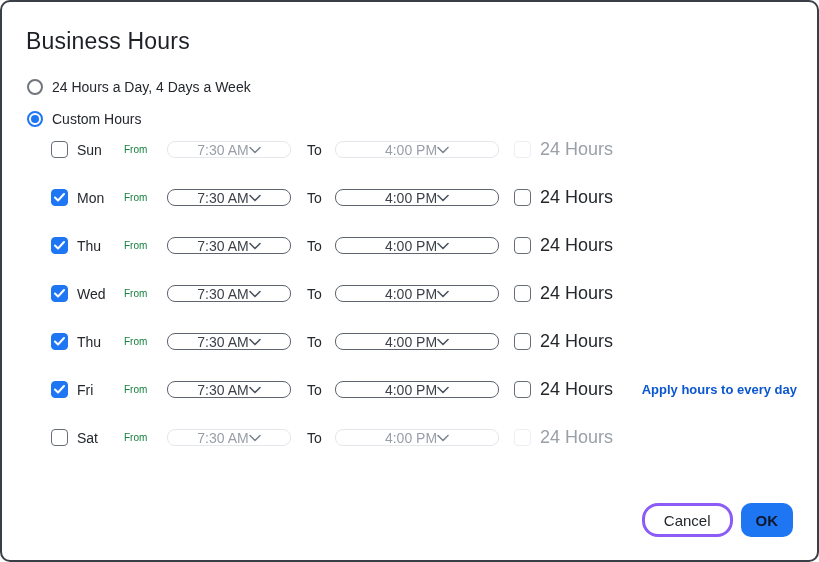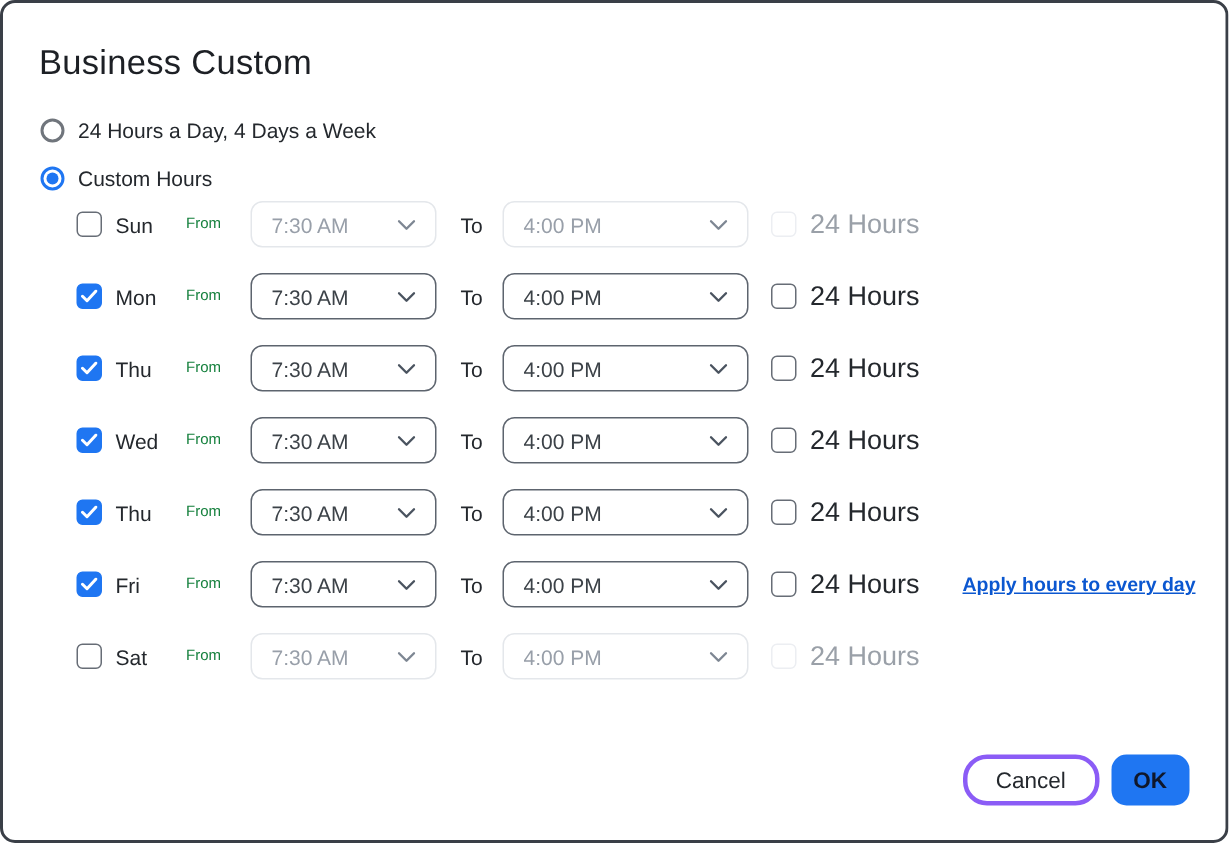--- a/index.html
+++ b/index.html
@@ -58,44 +58,44 @@
   }
   .checkbox.checked { background:var(--accent); border-color:var(--accent); }
   .checkbox svg { display:none; }
   .checkbox.checked svg { display:block; }
   .day-checkbox { margin-right:9px; }
   .day-label { width:47px; font-size:14px; color:#24282d; }
   .from-label { width:43px; font-size:10px; color:#15803d; }
   .to-label { width:28px; font-size:14px; color:#24282d; }
 
   .select {
-    height:31px; border:1px solid #5d646e; border-radius:8px;
+    height:17px; border:1px solid #5d646e; border-radius:8px;
     background:#fff; display:flex; align-items:center;
-    justify-content:space-between; padding:0 13px;
+    justify-content:center; padding:0 13px;
     cursor:pointer;
   }
   .from-select { width:124px; margin-right:16px; }
   .to-select { width:164px; margin-right:15px; }
   .select-value { font-size:14px; color:#3c4248; }
   .select .chevron { stroke:#4b5460; }
 
   .h24-checkbox { margin-right:9px; }
   .h24-label { font-size:18px; color:#24282d; }
 
   
   .day-row.disabled .select { border-color:#e4e7eb; }
   .day-row.disabled .select-value { color:#989fa9; }
   .day-row.disabled .select .chevron { stroke:#7e8793; }
   .day-row.disabled .h24-checkbox { border-color:#eceef2; }
   .day-row.disabled .h24-label { color:#9aa0a8; }
 
   .apply-link {
     margin-left:auto;
     font-size:13px; font-weight:600;
-    color:var(--link); text-decoration:underline;
+    color:var(--link); 
     cursor:pointer; white-space:nowrap;
   }
 
   
   .footer {
     position:absolute; right:24px; bottom:23px;
     display:flex; gap:8px; align-items:center;
   }
   .btn {
     height:34px; display:flex; align-items:center; justify-content:center;
@@ -110,21 +110,21 @@
     padding:0 15px; background:var(--accent);
     border:none; border-radius:10px;
     color:#0f172a; font-weight:700;
   }
 </style>
 </head>
 <body>
 
 <div class="dialog">
 
-  <h1 class="title">Business Custom</h1>
+  <h1 class="title">Business Hours</h1>
 
   <div class="radio-row radio-row-0">
     <span class="radio"></span>
     <span class="radio-label">24 Hours a Day, 4 Days a Week</span>
   </div>
 
   <div class="radio-row radio-row-1">
     <span class="radio selected">
         <span class="dot"></span>
       </span>

